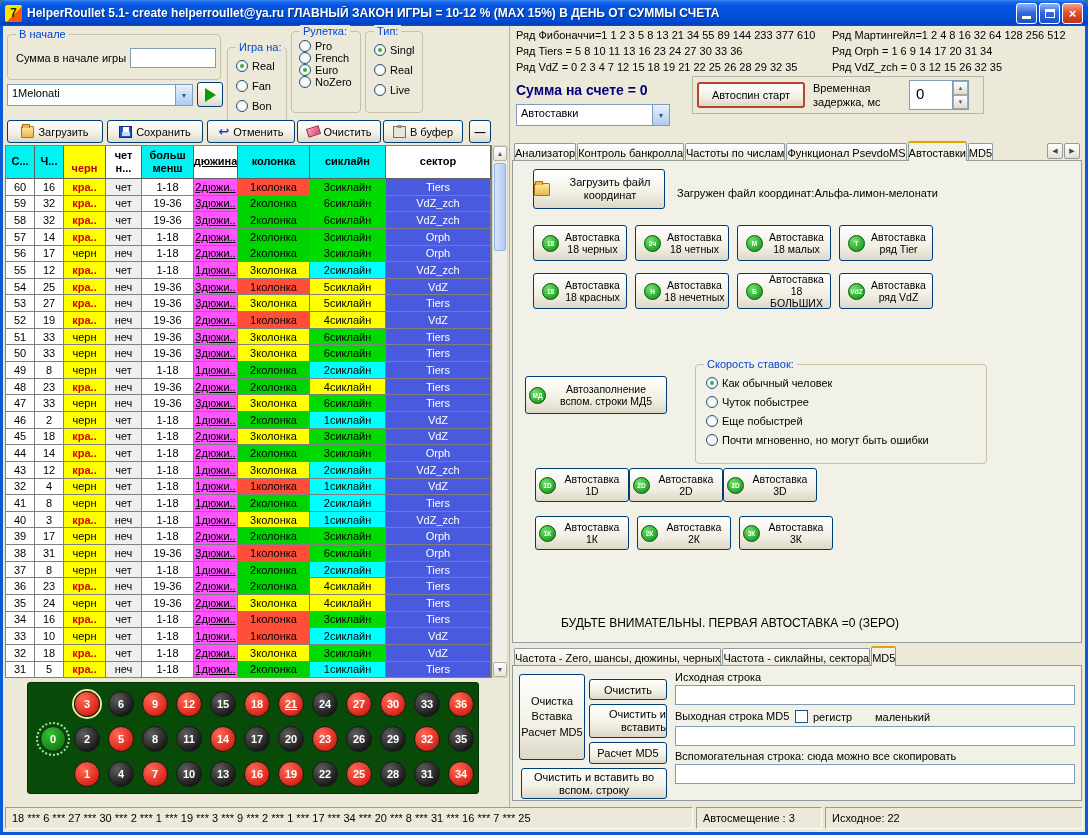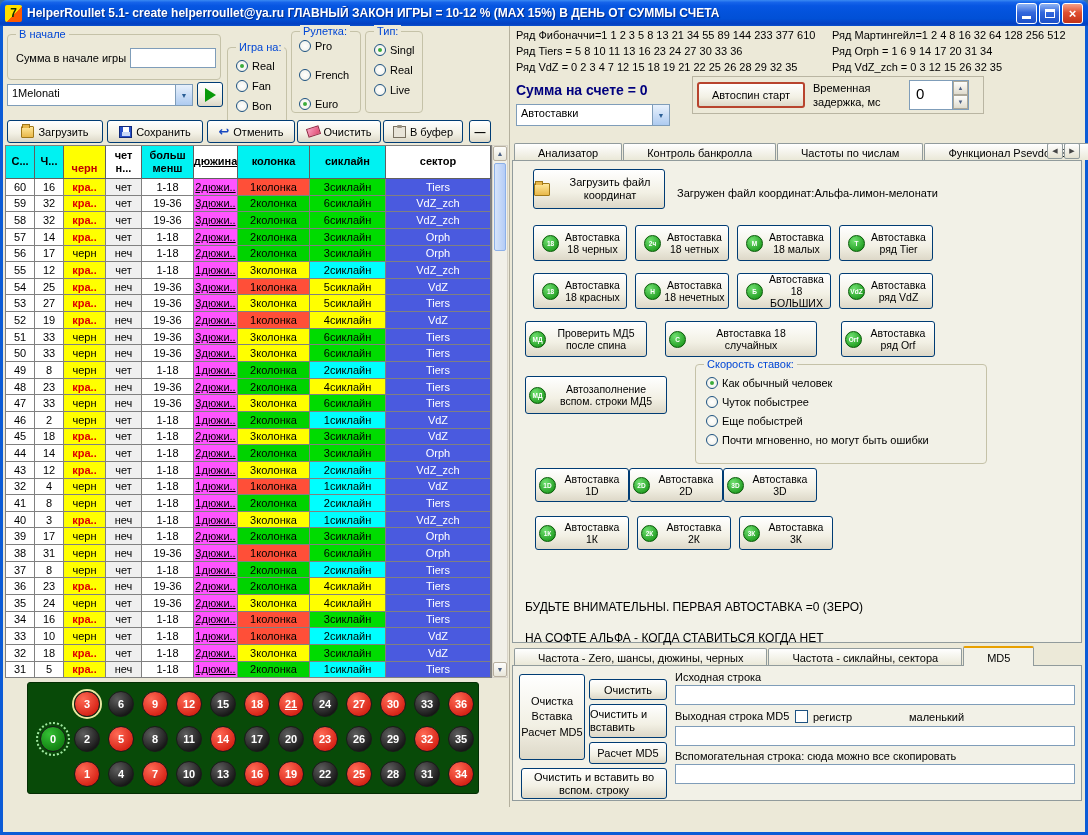--- a/index.html
+++ b/index.html
@@ -41,21 +41,21 @@
   
   .left{position:absolute;left:0;top:0;width:506px;height:781px;}
   .gb-start{left:4px;top:8px;width:214px;height:46px;padding-left:40px;}
   .lbl{font-size:11px;color:#000;}
   .start-label{position:absolute;left:8px;top:17px;}
   .start-input{position:absolute;left:122px;top:13px;width:86px;height:20px;}
   .gb-game{left:224px;top:5px;width:60px;height:82px;margin-top:16px;}
   .gb-wheel{left:288px;top:5px;width:70px;height:82px;}
   .gb-type{left:362px;top:5px;width:58px;height:82px;}
   .rc-game{left:8px;top:12px;gap:8px;}
-  .rc-wheel{left:7px;top:8px;gap:17px;}
+  .rc-wheel{left:7px;top:8px;gap:0;}
   .rc-type{left:8px;top:12px;gap:8px;}
   .combo-profile{left:4px;top:58px;width:186px;height:22px;}
   .play-btn{position:absolute;left:194px;top:56px;width:26px;height:25px;}
   .play-tri{width:0;height:0;border-left:11px solid #0A9A0A;border-top:7px solid transparent;border-bottom:7px solid transparent;}
   .toolbar-btn{position:absolute;top:94px;height:23px;}
   .tb-load{left:4px;width:96px;}  .tb-save{left:104px;width:96px;}
   .tb-undo{left:204px;width:88px;} .tb-clear{left:294px;width:84px;}
   .tb-buffer{left:380px;width:80px;} .tb-min{left:466px;width:22px;font-weight:bold;}
   .ic{width:13px;height:12px;position:relative;flex:none;}
   .ic-folder{background:linear-gradient(#FFE89A,#E8B84A);border:1px solid #A07818;border-radius:1px;}
@@ -109,21 +109,21 @@
   .spin-val{flex:1;font-size:15px;padding:4px 0 0 6px;}
   .spin-btns{width:16px;display:flex;flex-direction:column;border-left:1px solid #7F9DB9;}
   .spin-b{flex:1;background:linear-gradient(180deg,#FDFDFB,#E0DCCE);border:1px solid #ACA899;font-size:6px;color:#4D6185;
     display:flex;align-items:center;justify-content:center;}
   .combo-mode{left:6px;top:78px;width:154px;height:22px;}
   
   .tabctl{position:absolute;}
   .tabctl-main{left:2px;top:114px;width:570px;height:503px;}
   .tabctl-bottom{left:2px;top:619px;width:570px;height:156px;}
   .tabstrip{position:absolute;top:0;left:0;right:0;height:20px;display:flex;align-items:flex-end;padding-left:2px;}
-  .tab{height:17px;padding:1px 23px 0;margin-right:1px;border:1px solid #919B9C;border-bottom:none;border-radius:2px 2px 0 0;
+  .tab{height:17px;padding:1px 0 0;margin-right:1px;border:1px solid #919B9C;border-bottom:none;border-radius:2px 2px 0 0;
     background:linear-gradient(180deg,#FFFFFF,#EAE8D8);font-size:11px;display:flex;align-items:center;white-space:nowrap;}
   .tab.active{height:20px;background:#F2F1E7;border-top:2px solid #E8A000;position:relative;z-index:3;margin-bottom:-1px;}
   .tabpanel{position:absolute;top:20px;left:0;right:0;bottom:0;border:1px solid #919B9C;background:#F2F1E7;}
   .tab-scroll{position:absolute;right:2px;top:3px;display:flex;gap:1px;z-index:4;}
   .tsb{width:16px;height:16px;border:1px solid #919B9C;border-radius:2px;background:linear-gradient(#fff,#E4E1D0);
     font-size:7px;color:#444;display:flex;align-items:center;justify-content:center;}
   
   .loadfile-btn{position:absolute;left:20px;top:8px;width:132px;height:40px;flex-direction:row;gap:6px;font-size:11px;white-space:normal;text-align:center;line-height:1.15;}
   .ic-folder-lg{width:16px;height:13px;}
   .loaded-caption{position:absolute;left:164px;top:26px;font-size:11px;white-space:nowrap;}
@@ -136,33 +136,33 @@
   .ab-r1{left:20px;top:64px;gap:8px;} .ab-r2{left:20px;top:112px;gap:8px;} .ab-r3{left:12px;top:160px;}
   .ab-r1 .abtn,.ab-r2 .abtn{width:94px;padding-left:8px;}
   .ab-r3 .abtn:nth-child(1){width:122px;} .ab-r3 .abtn:nth-child(2){width:152px;margin-left:18px;} .ab-r3 .abtn:nth-child(3){width:94px;margin-left:24px;}
   .ab-d{left:22px;top:307px;gap:0;} .ab-k{left:22px;top:355px;gap:8px;}
   .ab-d .abtn,.ab-k .abtn{width:94px;height:34px;}
   .autofill-btn{position:absolute;left:12px;top:215px;width:142px;height:38px;}
   .gb-speed{left:182px;top:203px;width:292px;height:100px;background:#F2F1E7;}
   .gb-speed .gt{background:#F2F1E7;}
   .rc-speed{left:10px;top:12px;gap:7px;}
   .warn{position:absolute;left:12px;font-size:12px;white-space:nowrap;}
-  .warn1{top:439px;} .warn2{top:470px;}
+  .warn1{top:455px;margin-left:36px;} .warn2{top:470px;}
   
   .md5-big{position:absolute;left:6px;top:8px;width:66px;height:86px;flex-direction:column;gap:2px;white-space:normal;text-align:center;line-height:1.2;}
   .md5-clear{position:absolute;left:76px;top:13px;width:78px;height:21px;}
-  .md5-clrpaste{position:absolute;left:76px;top:38px;width:78px;height:34px;white-space:normal;text-align:left;line-height:1.15;}
+  .md5-clrpaste{position:absolute;left:76px;top:38px;width:78px;height:34px;white-space:normal;text-align:right;line-height:1.15;}
   .md5-calc{position:absolute;left:76px;top:76px;width:78px;height:22px;}
   .md5-aux-btn{position:absolute;left:8px;top:102px;width:146px;height:31px;white-space:normal;text-align:center;line-height:1.15;}
   .md5-lbl{position:absolute;font-size:11px;white-space:nowrap;}
   .md5-src-lbl{left:162px;top:5px;} .md5-out-lbl{left:162px;top:44px;} .md5-aux-lbl{left:162px;top:84px;}
   .md5-in{position:absolute;left:162px;width:400px;height:20px;}
   .md5-in1{top:19px;} .md5-in2{top:60px;} .md5-in3{top:98px;}
   .md5-chk{position:absolute;left:282px;top:44px;}
-  .md5-reg{left:300px;top:45px;} .md5-small{left:362px;top:45px;margin-left:34px;}
+  .md5-reg{left:300px;top:45px;} .md5-small{left:362px;top:45px;}
   
   .statusbar{position:absolute;left:0;right:0;bottom:2px;height:24px;display:flex;gap:3px;padding:1px 2px;}
   .sb-cell{border:1px solid;border-color:#9C9A8C #FDFDF7 #FDFDF7 #9C9A8C;display:flex;align-items:center;
     padding:0 6px;font-size:11px;background:#ECE9D8;white-space:nowrap;overflow:hidden;}
   .sb-numbers{width:688px;} .sb-offset{width:126px;} .sb-source{flex:1;}
 </style>
 </head>
 <body>
 
 <div class="window">
@@ -781,34 +781,20 @@
               </div>
               <div class="abtn">
                 <span class="abicon">Б</span>
                 <span class="abtxt">Автоставка 18 БОЛЬШИХ</span>
               </div>
               <div class="abtn">
                 <span class="abicon">VdZ</span>
                 <span class="abtxt">Автоставка ряд VdZ</span>
               </div>
             </div>
-          <div class="ab-row ab-r3">
-              <div class="abtn">
-                <span class="abicon">МД</span>
-                <span class="abtxt">Проверить МД5 после спина</span>
-              </div>
-              <div class="abtn">
-                <span class="abicon">С</span>
-                <span class="abtxt">Автоставка 18 случайных</span>
-              </div>
-              <div class="abtn">
-                <span class="abicon">Orf</span>
-                <span class="abtxt">Автоставка ряд Orf</span>
-              </div>
-            </div>
 
           <div class="btn abtn autofill-btn">
             <span class="abicon">МД</span>
             <span class="abtxt">Автозаполнение вспом. строки МД5</span>
           </div>
 
           <div class="gb gb-speed">
             <span class="gt">Скорость ставок:</span>
             <div class="radio-col rc-speed">
                 <div class="radio sel">
@@ -853,21 +839,20 @@
                 <span class="abicon">2К</span>
                 <span class="abtxt">Автоставка 2К</span>
               </div>
               <div class="abtn">
                 <span class="abicon">3К</span>
                 <span class="abtxt">Автоставка 3К</span>
               </div>
             </div>
 
           <div class="warn warn1">БУДЬТЕ ВНИМАТЕЛЬНЫ. ПЕРВАЯ АВТОСТАВКА =0 (ЗЕРО)</div>
-          <div class="warn warn2">НА СОФТЕ АЛЬФА - КОГДА СТАВИТЬСЯ КОГДА НЕТ</div>
         </div>
       </div>
 
       <div class="tabctl tabctl-bottom">
         <div class="tabstrip">
             <div class="tab">Частота - Zero, шансы, дюжины, черных</div>
             <div class="tab">Частота - сиклайны, сектора</div>
             <div class="tab active">MD5</div>
           </div>
         <div class="tabpanel">
@@ -895,15 +880,20 @@
           <span class="chk md5-chk"></span>
           <div class="md5-lbl md5-reg">регистр</div>
           <div class="md5-lbl md5-small">маленький</div>
           <input class="txt md5-in md5-in2" value="" style="">
           <div class="md5-lbl md5-aux-lbl">Вспомогательная строка: сюда можно все скопировать</div>
           <input class="txt md5-in md5-in3" value="" style="">
         </div>
       </div>
     </div>
 
+    <div class="statusbar">
+      <div class="sb-cell sb-numbers">18 *** 6 *** 27 *** 30 *** 2 *** 1 *** 19 *** 3 *** 9 *** 2 *** 1 *** 17 *** 34 *** 20 *** 8 *** 31 *** 16 *** 7 *** 25</div>
+      <div class="sb-cell sb-offset">Автосмещение : 3</div>
+      <div class="sb-cell sb-source">Исходное: 22</div>
+    </div>
 
   </div>
 </div>
 
 </body></html>

